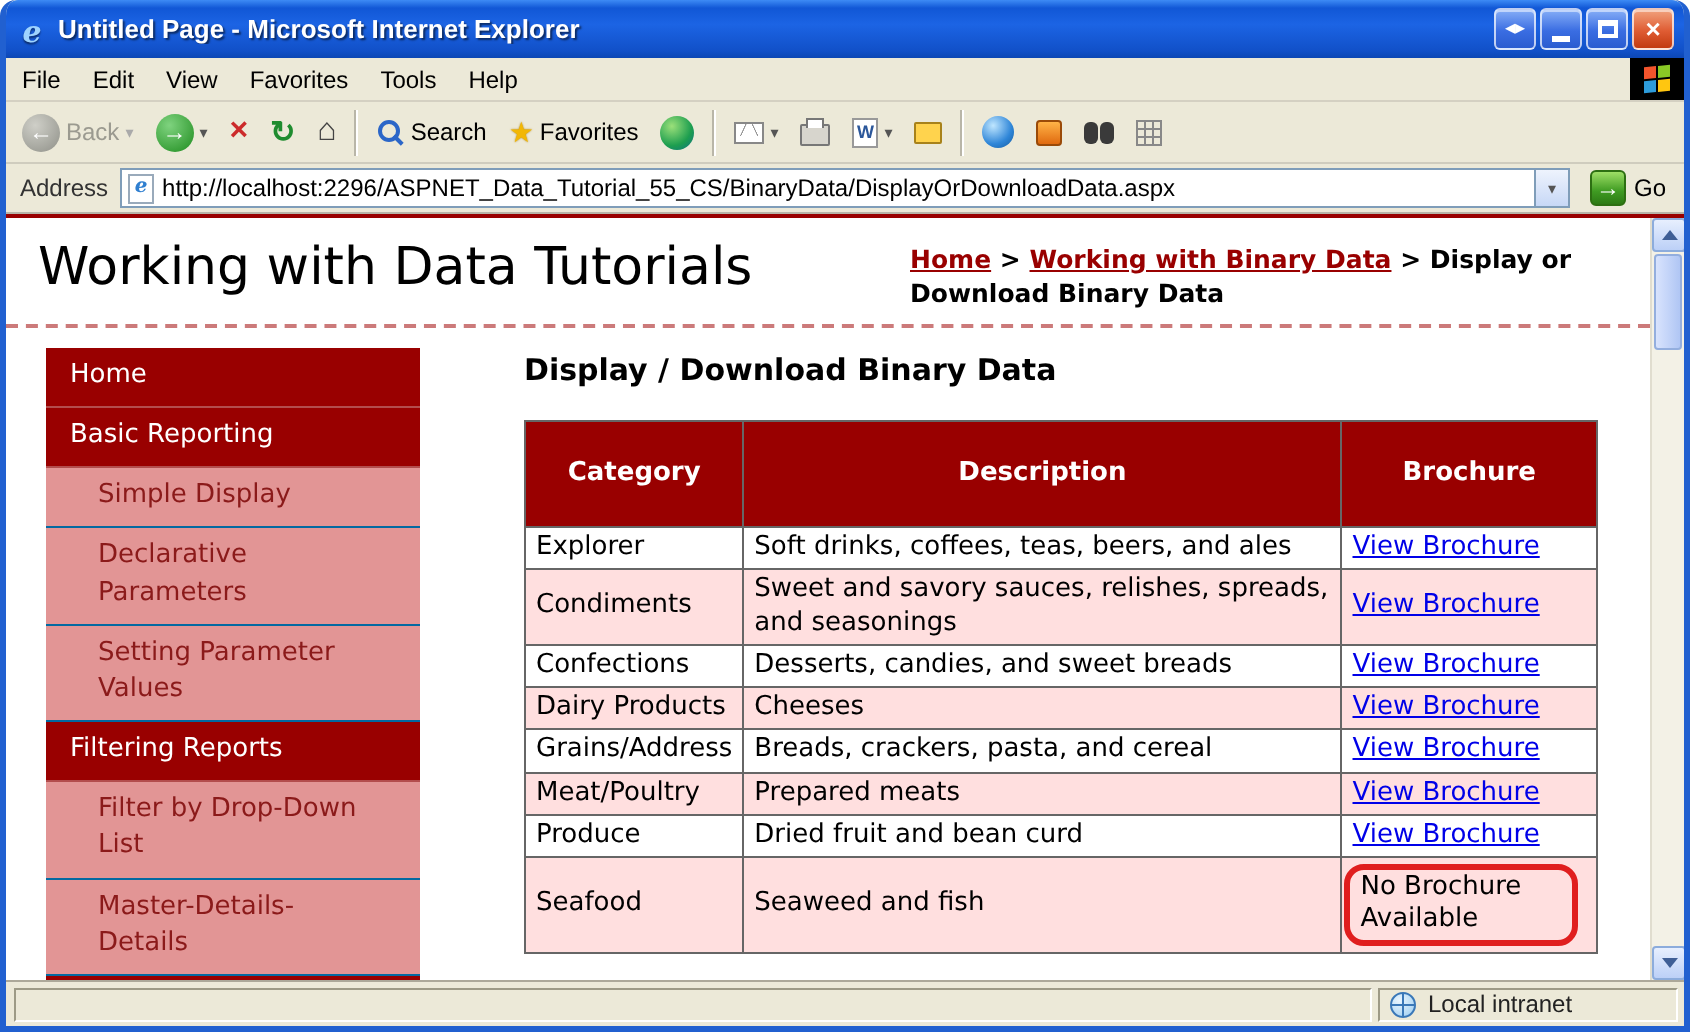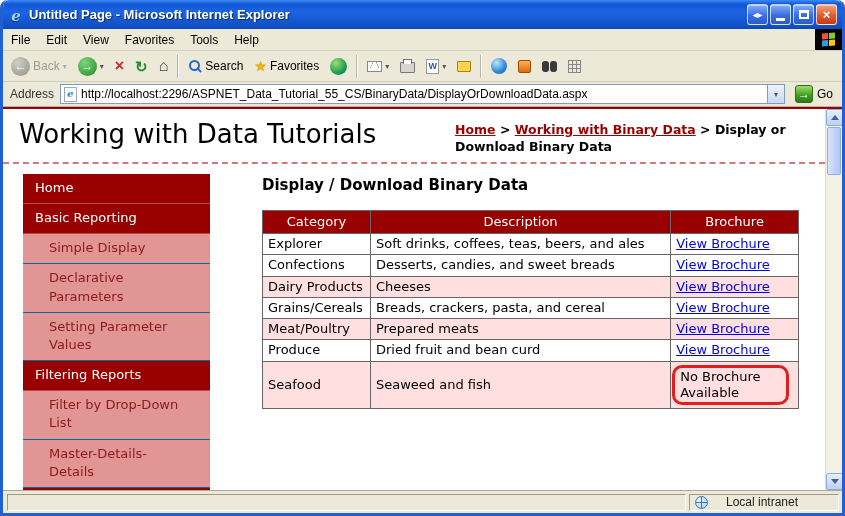--- a/index.html
+++ b/index.html
@@ -92,21 +92,21 @@
   .content-row{display:flex;padding:10px 0 0 20px}
   .sidebar{width:187px;flex:0 0 187px}
   .side-item{font-size:13px;line-height:1.4}
   .side-head{background:var(--maroon,#990000);color:#fff;padding:5px 8px 6px 12px;border-bottom:1px solid #b34d4d}
   .side-sub{background:var(--side-pink,#e29595);color:var(--side-text,#8b1a1a);padding:5px 24px 6px 26px;border-bottom:1px solid #0369a1}
   .side-sliver{height:6px;padding:0;border-bottom:none}
   .main{margin-left:52px;width:537px}
   .main h1{font-size:15px;font-weight:bold;margin:2px 0 16px;color:#000}
   table.grid{border-collapse:collapse;width:100%;font-size:13px}
   table.grid th,table.grid td{border:1px solid #666;padding:2px 5px;line-height:1.25}
-  table.grid th{background:var(--maroon,#990000);color:#fff;text-align:center;font-weight:normal;padding:3px}
+  table.grid th{background:var(--maroon,#990000);color:#fff;text-align:center;font-weight:bold;padding:18px}
   tr.alt{background:var(--row-alt,#ffdfdf)}
   table.grid a{color:var(--link-blue,#0000e8);text-decoration:underline;cursor:pointer}
   .no-brochure{color:#000}
   .no-brochure.annotated{display:inline-block;border:3px solid var(--annotation-red,#e01e1e);border-radius:10px;
                          padding:1px 5px;margin:1px -4px;max-width:100%}
 
   
   .vscroll{position:absolute;top:0;right:0;bottom:0;width:17px;background:#f3f1e6;border-left:1px solid #e0ddcf}
   .sb-btn{position:absolute;left:0;width:17px;height:17px;display:grid;place-items:center;
           background:linear-gradient(180deg,#e7effe,#bcd0f7);border:1px solid #8cacdc;border-radius:2px}
@@ -114,21 +114,21 @@
   .tri-up{width:0;height:0;border:4px solid transparent;border-bottom:5px solid #3f5f96;margin-top:-4px}
   .tri-down{width:0;height:0;border:4px solid transparent;border-top:5px solid #3f5f96;margin-bottom:-4px}
   .sb-thumb{position:absolute;left:1px;right:1px;top:18px;height:48px;border:1px solid #93aede;border-radius:2px;
             background:linear-gradient(90deg,#d8e3fd,#b0c6f4)}
 
   
   .statusbar{flex:0 0 23px;display:flex;align-items:center;gap:3px;background:#ece9d8;border-top:1px solid #aca899;
              padding:2px 3px 2px 4px;font-size:12px;color:#222}
   .status-left{flex:1;height:17px;border:1px solid;border-color:#9d9a86 #fff #fff #9d9a86}
   .status-right{width:150px;height:17px;border:1px solid;border-color:#9d9a86 #fff #fff #9d9a86;
-                display:flex;align-items:center;gap:18px;padding:0 5px}
+                display:flex;align-items:center;gap:6px;padding:0 5px}
   .globe{width:13px;height:13px;border-radius:50%;border:1px solid #3a78b8;position:relative;flex:0 0 13px;
          background:radial-gradient(circle at 35% 30%,#eaf6ff,#9ccdf0)}
   .globe::before{content:'';position:absolute;left:0;right:0;top:5px;height:1px;background:#3a78b8}
   .globe::after{content:'';position:absolute;top:0;bottom:0;left:5px;width:1px;background:#3a78b8}
 </style>
 </head>
 <body>
 
 <div class="window">
 
@@ -278,32 +278,37 @@
                   <th>Description</th>
                   <th>Brochure</th>
                 </tr>
               </thead>
             <tbody id="grid-body">
                 <tr>
                   <td>Explorer</td>
                   <td>Soft drinks, coffees, teas, beers, and ales</td>
                   <td><a href="#">View Brochure</a></td>
                 </tr>
+                <tr class="alt">
+                  <td>Condiments</td>
+                  <td>Sweet and savory sauces, relishes, spreads, and seasonings</td>
+                  <td><a href="#">View Brochure</a></td>
+                </tr>
                 <tr>
                   <td>Confections</td>
                   <td>Desserts, candies, and sweet breads</td>
                   <td><a href="#">View Brochure</a></td>
                 </tr>
                 <tr class="alt">
                   <td>Dairy Products</td>
                   <td>Cheeses</td>
                   <td><a href="#">View Brochure</a></td>
                 </tr>
                 <tr>
-                  <td>Grains/Cereals</td>
+                  <td>Grains/Address</td>
                   <td>Breads, crackers, pasta, and cereal</td>
                   <td><a href="#">View Brochure</a></td>
                 </tr>
                 <tr class="alt">
                   <td>Meat/Poultry</td>
                   <td>Prepared meats</td>
                   <td><a href="#">View Brochure</a></td>
                 </tr>
                 <tr>
                   <td>Produce</td>

